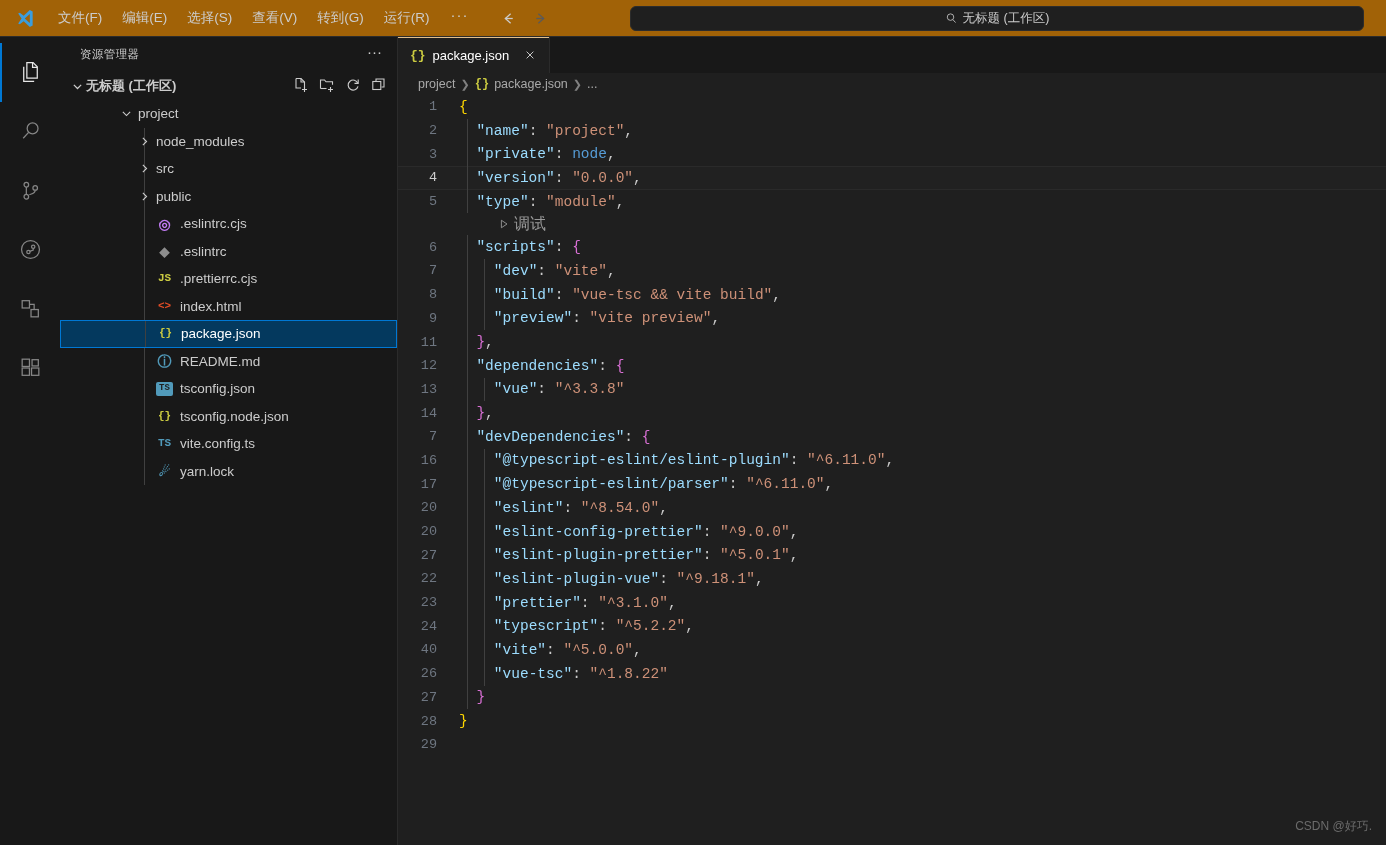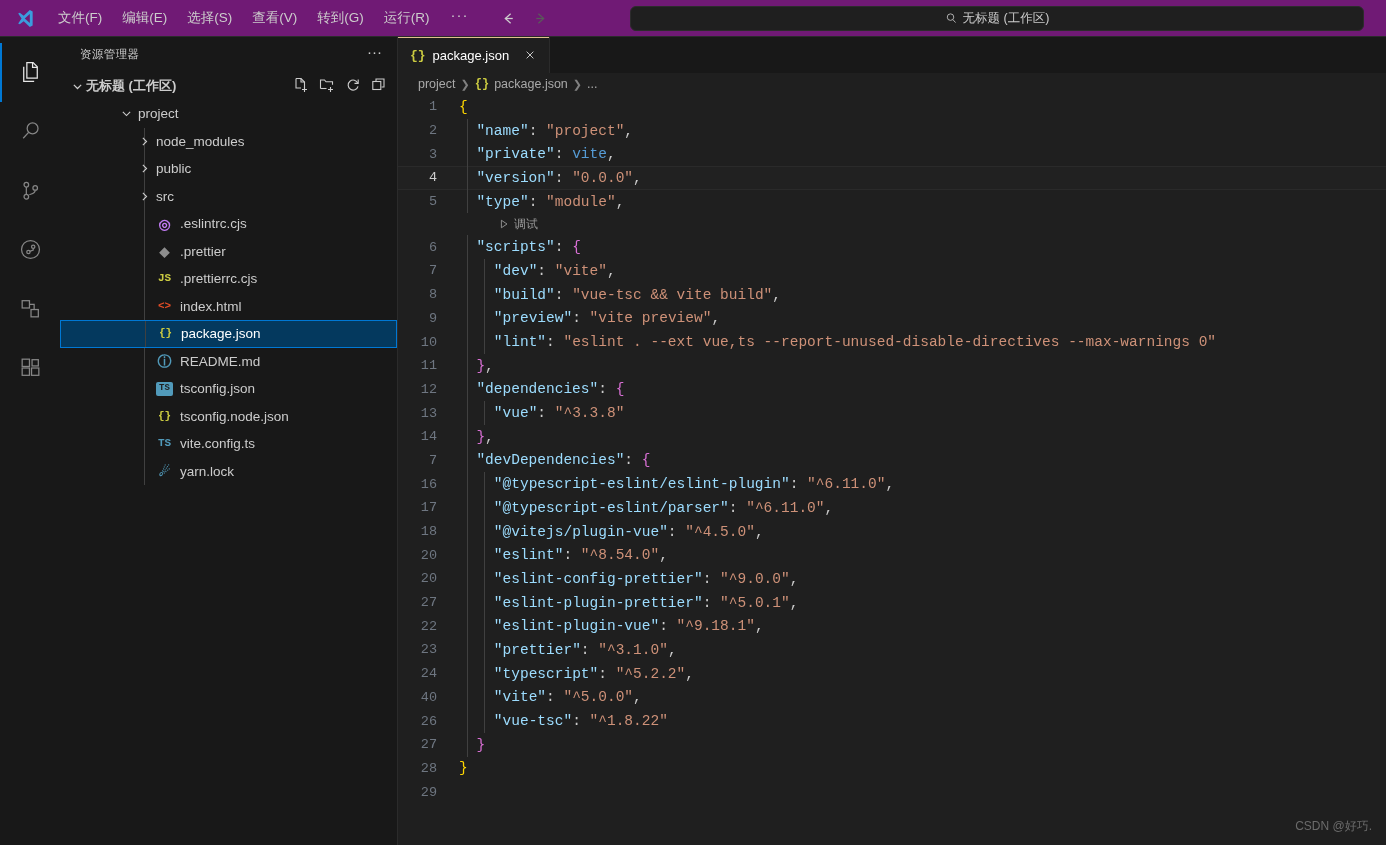--- a/index.html
+++ b/index.html
@@ -6,21 +6,21 @@
   html,body {
     width:1386px; height:845px; overflow:hidden;
     background:#1f1f1f; color:#cccccc;
     font-family:"Liberation Sans", sans-serif;
     -webkit-font-smoothing:antialiased;
   }
   .app { width:1386px; height:845px; display:flex; flex-direction:column; position:relative; }
 
   
   .titlebar {
-    height:37px; flex:0 0 37px; background:#701a75;
+    height:37px; flex:0 0 37px; background:#a16207;
     display:flex; align-items:center; position:relative;
     border-bottom:1px solid #2b2b2b;
   }
   .vscode-logo { width:48px; display:flex; align-items:center; justify-content:center; }
   .vscode-logo svg { width:19px; height:19px; display:block; }
   .menu { display:flex; align-items:center; height:100%; }
   .menu-item {
     font-size:13.5px; color:#cccccc; padding:3px 9px; margin:0 1px;
     border-radius:4px; cursor:default; white-space:nowrap; line-height:18px;
   }
@@ -124,21 +124,21 @@
   }
   .cl.active-line { background:#212121; box-shadow:inset 0 1px 0 #2a2a2a, inset 0 -1px 0 #2a2a2a; }
   .lnum {
     width:61px; flex:0 0 61px; text-align:right; padding-right:22px;
     color:#6e7681; font-size:13.5px; font-family:"Liberation Mono", monospace;
   }
   .cl.active-line .lnum { color:#cccccc; }
   .ctext { position:relative; padding-left:8px; }
   .codelens {
     height:22px; display:flex; align-items:center; padding-left:100px;
-    font-size:12px; color:#999999; font-family:"Liberation Sans", sans-serif; gap:4px;
+    font-size:16px; color:#999999; font-family:"Liberation Sans", sans-serif; gap:4px;
   }
   .codelens .play { display:inline-flex; }
   .codelens .play svg { width:12px; height:12px; stroke:#999999; fill:none; stroke-width:1.2; }
   .codelens .lens-label { cursor:pointer; }
 
   .iguide { position:absolute; top:0; height:23.7px; width:1px; background:#404040; }
 
   
   .t-key    { color:#9cdcfe; }
   .t-str    { color:#ce9178; }
@@ -301,38 +301,38 @@
             <span class="chev" style="left: 78px;"><svg viewBox="0 0 16 16">
                 <path d="M6 3.5 10.5 8 6 12.5"></path>
               </svg></span>
             <span class="fname">node_modules</span>
           </div>
           <div class="row" style="padding-left: 96px;">
             <div class="guide" style="left: 84px;"></div>
             <span class="chev" style="left: 78px;"><svg viewBox="0 0 16 16">
                 <path d="M6 3.5 10.5 8 6 12.5"></path>
               </svg></span>
-            <span class="fname">public</span>
+            <span class="fname">src</span>
           </div>
           <div class="row" style="padding-left: 96px;">
             <div class="guide" style="left: 84px;"></div>
             <span class="chev" style="left: 78px;"><svg viewBox="0 0 16 16">
                 <path d="M6 3.5 10.5 8 6 12.5"></path>
               </svg></span>
-            <span class="fname">src</span>
+            <span class="fname">public</span>
           </div>
           <div class="row" style="padding-left: 96px;">
             <div class="guide" style="left: 84px;"></div>
             <span class="ficon" style="color: rgb(191, 122, 240); font-size: 14px;">◎</span>
             <span class="fname">.eslintrc.cjs</span>
           </div>
           <div class="row" style="padding-left: 96px;">
             <div class="guide" style="left: 84px;"></div>
             <span class="ficon" style="color: rgb(141, 141, 141); font-size: 13px;">◆</span>
-            <span class="fname">.prettier</span>
+            <span class="fname">.eslintrc</span>
           </div>
           <div class="row" style="padding-left: 96px;">
             <div class="guide" style="left: 84px;"></div>
             <span class="ficon" style="color: rgb(203, 203, 65); font-family: &quot;Liberation Mono&quot;, monospace;">JS</span>
             <span class="fname">.prettierrc.cjs</span>
           </div>
           <div class="row" style="padding-left: 96px;">
             <div class="guide" style="left: 84px;"></div>
             <span class="ficon" style="color: rgb(228, 77, 38); font-family: &quot;Liberation Mono&quot;, monospace;">&lt;&gt;</span>
             <span class="fname">index.html</span>
@@ -389,44 +389,42 @@
         <span class="bc-json">{}</span>
         <span>package.json</span>
         <span class="bc-sep">❯</span>
         <span>...</span>
       </div>
 
       <div class="code-area">
         <div class="code-scroll" id="code-scroll">
             <div class="cl"><span class="lnum">1</span><span class="ctext" style="padding-left: 0px;"><span class="t-br0">{</span></span></div>
             <div class="cl"><span class="lnum">2</span><span class="iguide" style="left: 69px;"></span><span class="ctext" style="padding-left: 17.42px;"><span class="t-key">"name"</span><span class="t-punc">: </span><span class="t-str">"project"</span><span class="t-punc">,</span></span></div>
-            <div class="cl"><span class="lnum">3</span><span class="iguide" style="left: 69px;"></span><span class="ctext" style="padding-left: 17.42px;"><span class="t-key">"private"</span><span class="t-punc">: </span><span class="t-bool">vite</span><span class="t-punc">,</span></span></div>
+            <div class="cl"><span class="lnum">3</span><span class="iguide" style="left: 69px;"></span><span class="ctext" style="padding-left: 17.42px;"><span class="t-key">"private"</span><span class="t-punc">: </span><span class="t-bool">node</span><span class="t-punc">,</span></span></div>
             <div class="cl active-line"><span class="lnum">4</span><span class="iguide" style="left: 69px;"></span><span class="ctext" style="padding-left: 17.42px;"><span class="t-key">"version"</span><span class="t-punc">: </span><span class="t-str">"0.0.0"</span><span class="t-punc">,</span></span></div>
             <div class="cl"><span class="lnum">5</span><span class="iguide" style="left: 69px;"></span><span class="ctext" style="padding-left: 17.42px;"><span class="t-key">"type"</span><span class="t-punc">: </span><span class="t-str">"module"</span><span class="t-punc">,</span></span></div>
             <div class="codelens">
               <span class="play">
                 <svg viewBox="0 0 16 16">
                   <path d="M4.5 3 12 8l-7.5 5z"></path>
                 </svg>
               </span>
               <span class="lens-label">调试</span>
             </div>
             <div class="cl"><span class="lnum">6</span><span class="iguide" style="left: 69px;"></span><span class="ctext" style="padding-left: 17.42px;"><span class="t-key">"scripts"</span><span class="t-punc">: </span><span class="t-br1">{</span></span></div>
             <div class="cl"><span class="lnum">7</span><span class="iguide" style="left: 69px;"></span><span class="iguide" style="left: 86.42px;"></span><span class="ctext" style="padding-left: 34.84px;"><span class="t-key">"dev"</span><span class="t-punc">: </span><span class="t-str">"vite"</span><span class="t-punc">,</span></span></div>
             <div class="cl"><span class="lnum">8</span><span class="iguide" style="left: 69px;"></span><span class="iguide" style="left: 86.42px;"></span><span class="ctext" style="padding-left: 34.84px;"><span class="t-key">"build"</span><span class="t-punc">: </span><span class="t-str">"vue-tsc &amp;&amp; vite build"</span><span class="t-punc">,</span></span></div>
             <div class="cl"><span class="lnum">9</span><span class="iguide" style="left: 69px;"></span><span class="iguide" style="left: 86.42px;"></span><span class="ctext" style="padding-left: 34.84px;"><span class="t-key">"preview"</span><span class="t-punc">: </span><span class="t-str">"vite preview"</span><span class="t-punc">,</span></span></div>
-            <div class="cl"><span class="lnum">10</span><span class="iguide" style="left: 69px;"></span><span class="iguide" style="left: 86.42px;"></span><span class="ctext" style="padding-left: 34.84px;"><span class="t-key">"lint"</span><span class="t-punc">: </span><span class="t-str">"eslint . --ext vue,ts --report-unused-disable-directives --max-warnings 0"</span></span></div>
             <div class="cl"><span class="lnum">11</span><span class="iguide" style="left: 69px;"></span><span class="ctext" style="padding-left: 17.42px;"><span class="t-br1">}</span><span class="t-punc">,</span></span></div>
             <div class="cl"><span class="lnum">12</span><span class="iguide" style="left: 69px;"></span><span class="ctext" style="padding-left: 17.42px;"><span class="t-key">"dependencies"</span><span class="t-punc">: </span><span class="t-br1">{</span></span></div>
             <div class="cl"><span class="lnum">13</span><span class="iguide" style="left: 69px;"></span><span class="iguide" style="left: 86.42px;"></span><span class="ctext" style="padding-left: 34.84px;"><span class="t-key">"vue"</span><span class="t-punc">: </span><span class="t-str">"^3.3.8"</span></span></div>
             <div class="cl"><span class="lnum">14</span><span class="iguide" style="left: 69px;"></span><span class="ctext" style="padding-left: 17.42px;"><span class="t-br1">}</span><span class="t-punc">,</span></span></div>
             <div class="cl"><span class="lnum">7</span><span class="iguide" style="left: 69px;"></span><span class="ctext" style="padding-left: 17.42px;"><span class="t-key">"devDependencies"</span><span class="t-punc">: </span><span class="t-br1">{</span></span></div>
             <div class="cl"><span class="lnum">16</span><span class="iguide" style="left: 69px;"></span><span class="iguide" style="left: 86.42px;"></span><span class="ctext" style="padding-left: 34.84px;"><span class="t-key">"@typescript-eslint/eslint-plugin"</span><span class="t-punc">: </span><span class="t-str">"^6.11.0"</span><span class="t-punc">,</span></span></div>
             <div class="cl"><span class="lnum">17</span><span class="iguide" style="left: 69px;"></span><span class="iguide" style="left: 86.42px;"></span><span class="ctext" style="padding-left: 34.84px;"><span class="t-key">"@typescript-eslint/parser"</span><span class="t-punc">: </span><span class="t-str">"^6.11.0"</span><span class="t-punc">,</span></span></div>
-            <div class="cl"><span class="lnum">18</span><span class="iguide" style="left: 69px;"></span><span class="iguide" style="left: 86.42px;"></span><span class="ctext" style="padding-left: 34.84px;"><span class="t-key">"@vitejs/plugin-vue"</span><span class="t-punc">: </span><span class="t-str">"^4.5.0"</span><span class="t-punc">,</span></span></div>
             <div class="cl"><span class="lnum">20</span><span class="iguide" style="left: 69px;"></span><span class="iguide" style="left: 86.42px;"></span><span class="ctext" style="padding-left: 34.84px;"><span class="t-key">"eslint"</span><span class="t-punc">: </span><span class="t-str">"^8.54.0"</span><span class="t-punc">,</span></span></div>
             <div class="cl"><span class="lnum">20</span><span class="iguide" style="left: 69px;"></span><span class="iguide" style="left: 86.42px;"></span><span class="ctext" style="padding-left: 34.84px;"><span class="t-key">"eslint-config-prettier"</span><span class="t-punc">: </span><span class="t-str">"^9.0.0"</span><span class="t-punc">,</span></span></div>
             <div class="cl"><span class="lnum">27</span><span class="iguide" style="left: 69px;"></span><span class="iguide" style="left: 86.42px;"></span><span class="ctext" style="padding-left: 34.84px;"><span class="t-key">"eslint-plugin-prettier"</span><span class="t-punc">: </span><span class="t-str">"^5.0.1"</span><span class="t-punc">,</span></span></div>
             <div class="cl"><span class="lnum">22</span><span class="iguide" style="left: 69px;"></span><span class="iguide" style="left: 86.42px;"></span><span class="ctext" style="padding-left: 34.84px;"><span class="t-key">"eslint-plugin-vue"</span><span class="t-punc">: </span><span class="t-str">"^9.18.1"</span><span class="t-punc">,</span></span></div>
             <div class="cl"><span class="lnum">23</span><span class="iguide" style="left: 69px;"></span><span class="iguide" style="left: 86.42px;"></span><span class="ctext" style="padding-left: 34.84px;"><span class="t-key">"prettier"</span><span class="t-punc">: </span><span class="t-str">"^3.1.0"</span><span class="t-punc">,</span></span></div>
             <div class="cl"><span class="lnum">24</span><span class="iguide" style="left: 69px;"></span><span class="iguide" style="left: 86.42px;"></span><span class="ctext" style="padding-left: 34.84px;"><span class="t-key">"typescript"</span><span class="t-punc">: </span><span class="t-str">"^5.2.2"</span><span class="t-punc">,</span></span></div>
             <div class="cl"><span class="lnum">40</span><span class="iguide" style="left: 69px;"></span><span class="iguide" style="left: 86.42px;"></span><span class="ctext" style="padding-left: 34.84px;"><span class="t-key">"vite"</span><span class="t-punc">: </span><span class="t-str">"^5.0.0"</span><span class="t-punc">,</span></span></div>
             <div class="cl"><span class="lnum">26</span><span class="iguide" style="left: 69px;"></span><span class="iguide" style="left: 86.42px;"></span><span class="ctext" style="padding-left: 34.84px;"><span class="t-key">"vue-tsc"</span><span class="t-punc">: </span><span class="t-str">"^1.8.22"</span></span></div>
             <div class="cl"><span class="lnum">27</span><span class="iguide" style="left: 69px;"></span><span class="ctext" style="padding-left: 17.42px;"><span class="t-br1">}</span></span></div>
             <div class="cl"><span class="lnum">28</span><span class="ctext" style="padding-left: 0px;"><span class="t-br0">}</span></span></div>

